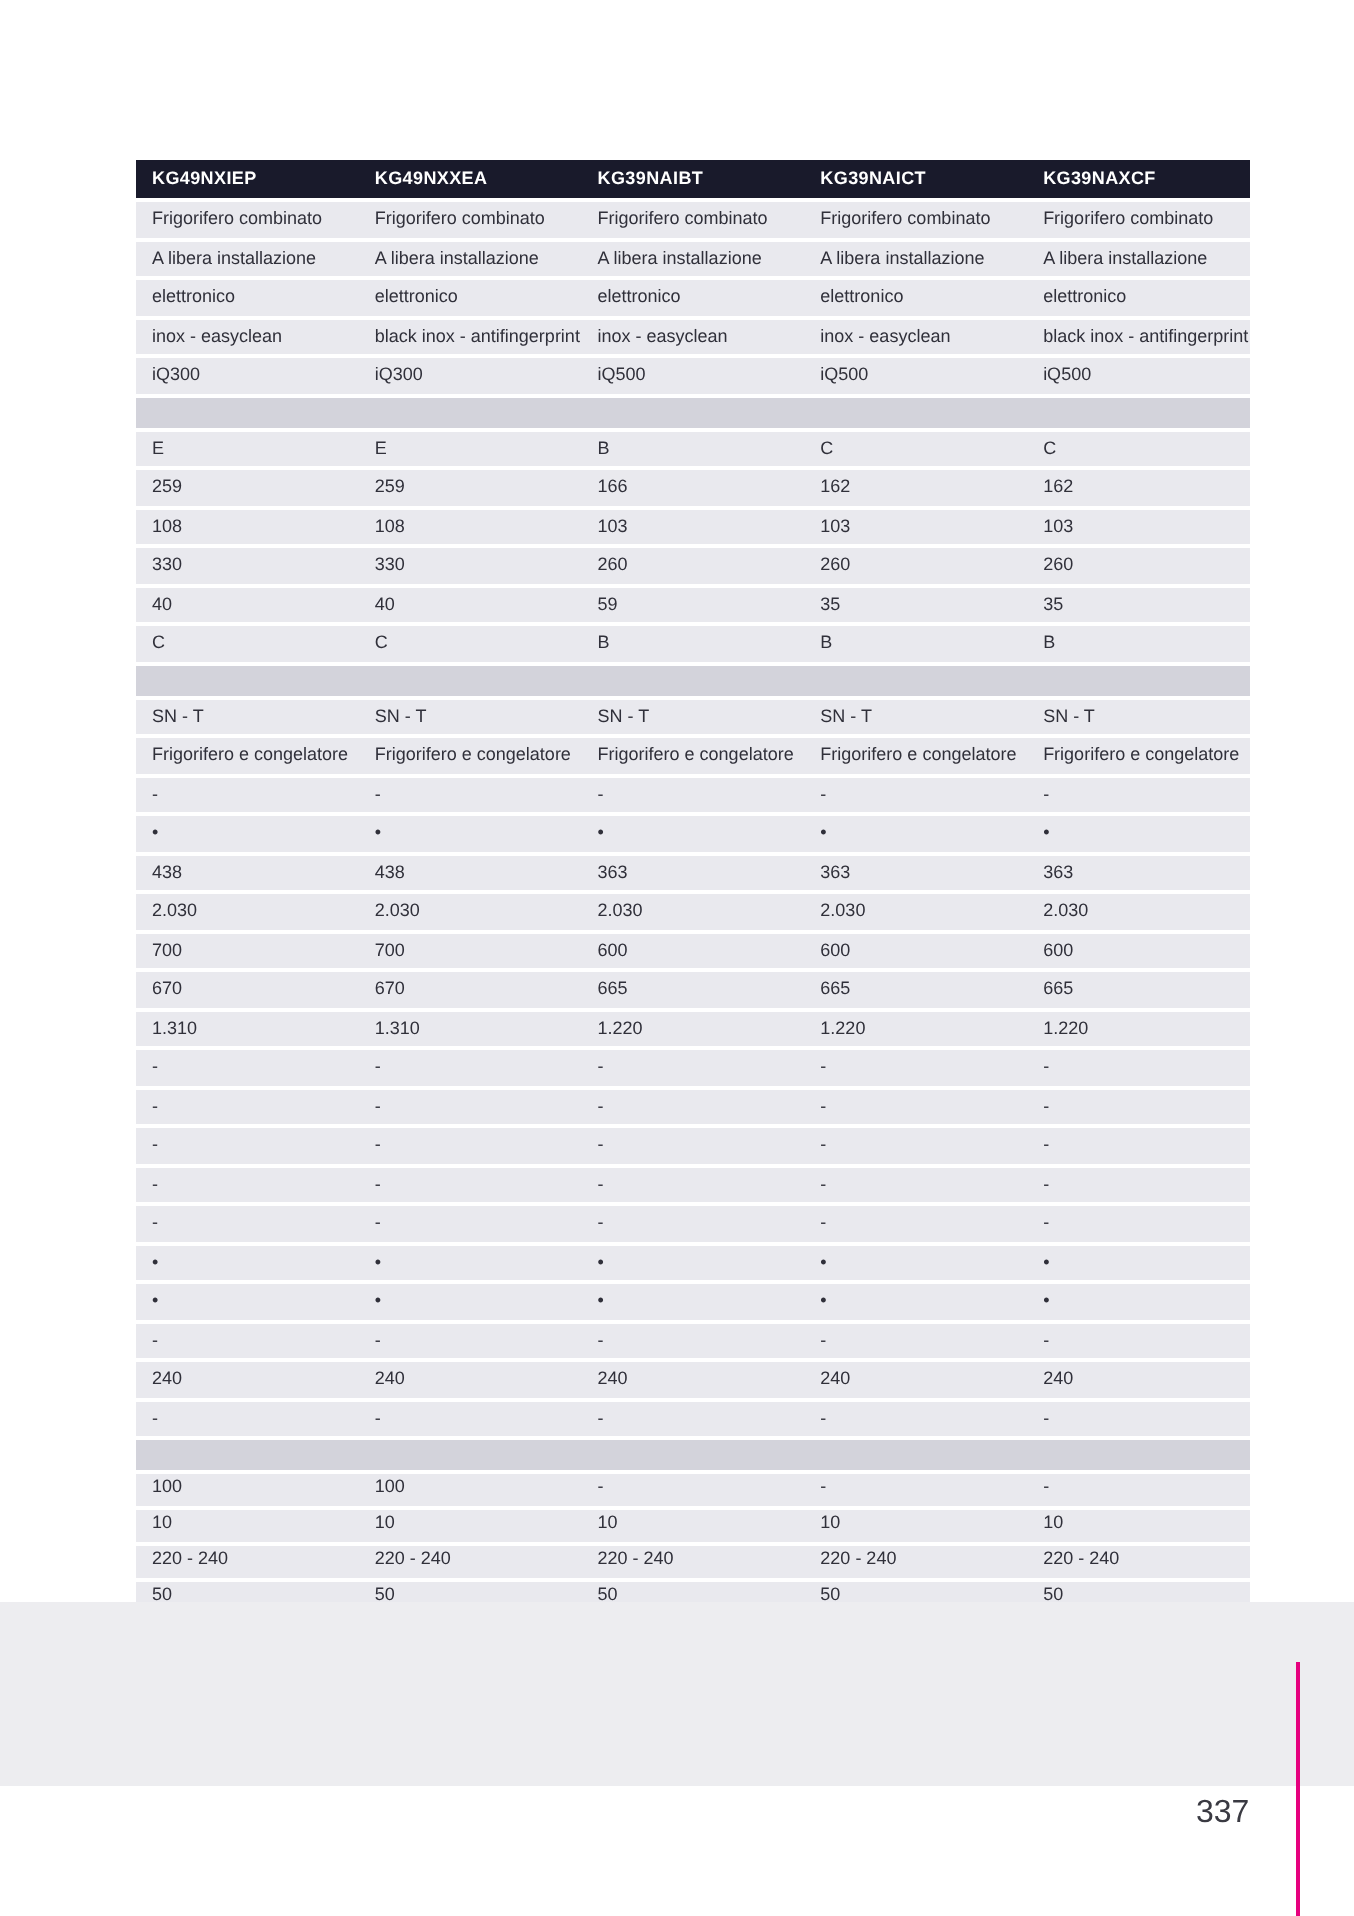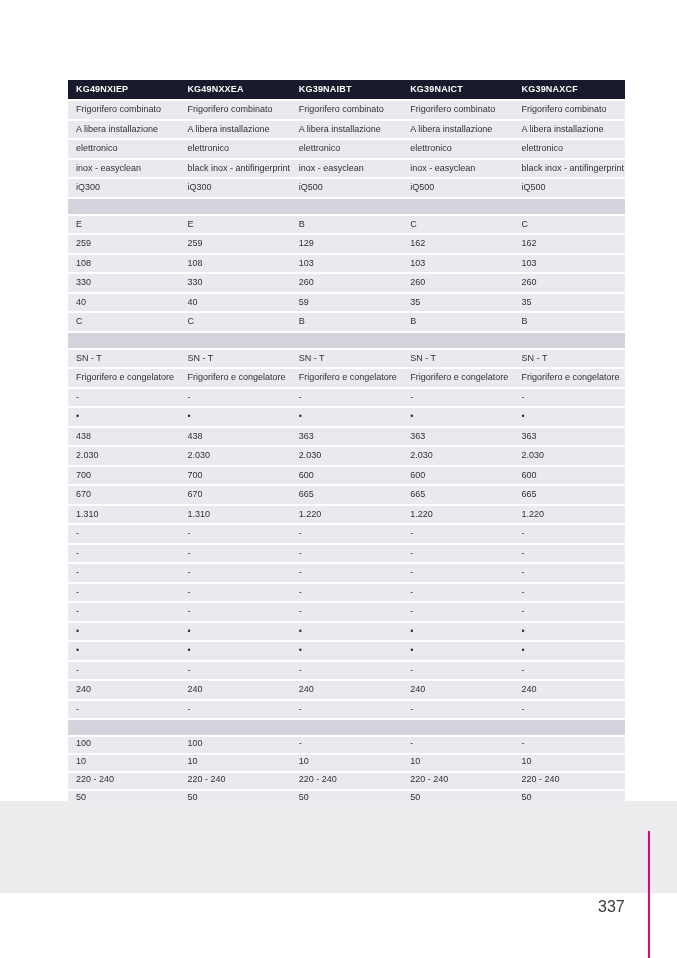--- a/index.html
+++ b/index.html
@@ -140,21 +140,21 @@
         <div class="row">
           <div class="cell">E</div>
           <div class="cell">E</div>
           <div class="cell">B</div>
           <div class="cell">C</div>
           <div class="cell">C</div>
         </div>
         <div class="row">
           <div class="cell">259</div>
           <div class="cell">259</div>
-          <div class="cell">129</div>
+          <div class="cell">166</div>
           <div class="cell">162</div>
           <div class="cell">162</div>
         </div>
         <div class="row">
           <div class="cell">108</div>
           <div class="cell">108</div>
           <div class="cell">103</div>
           <div class="cell">103</div>
           <div class="cell">103</div>
         </div>

